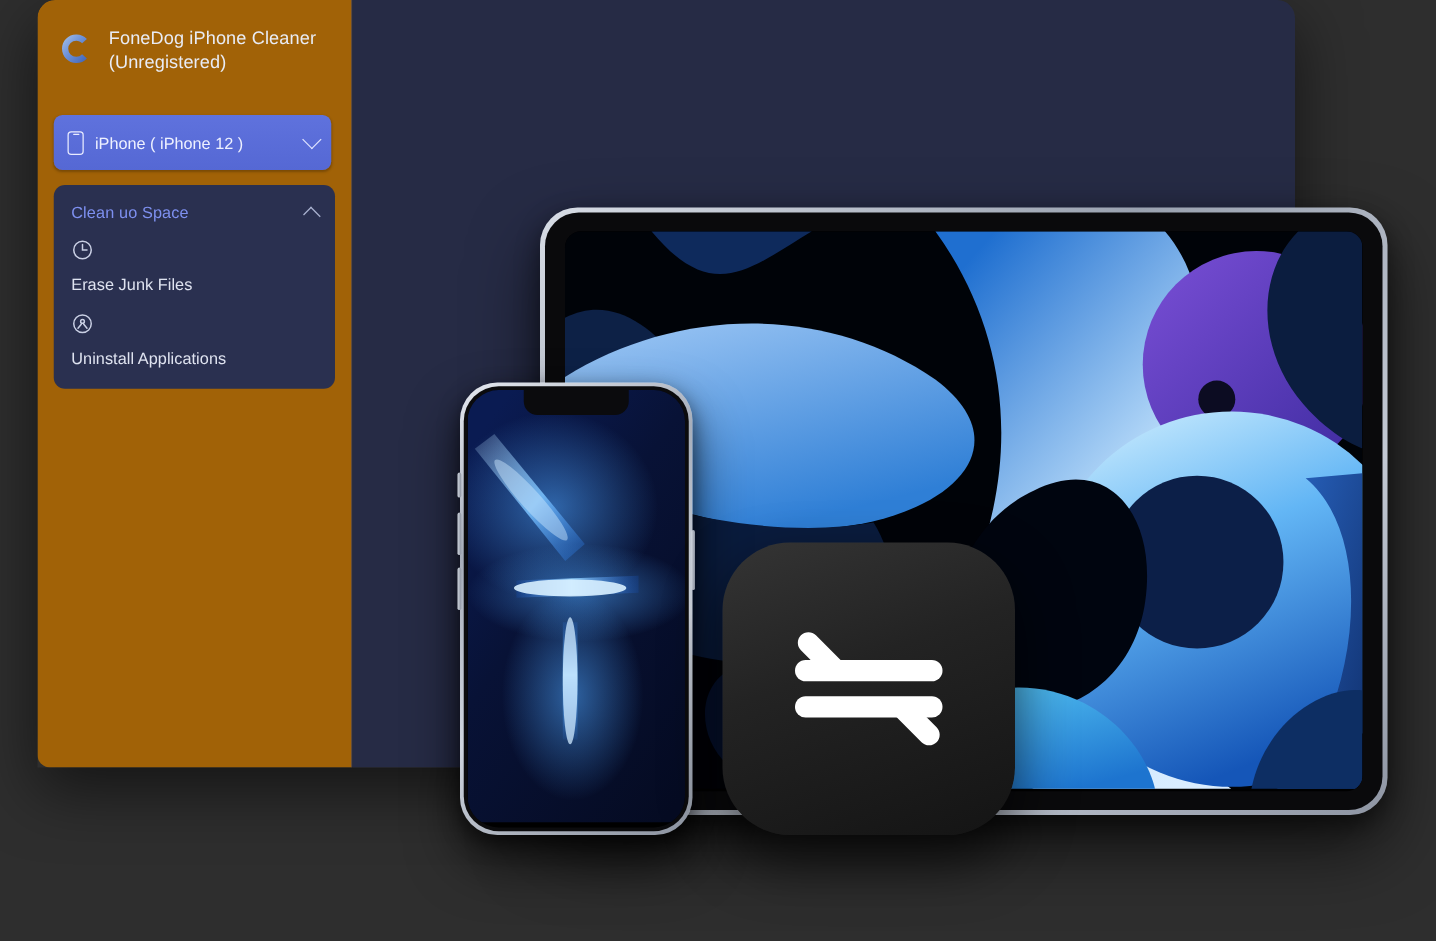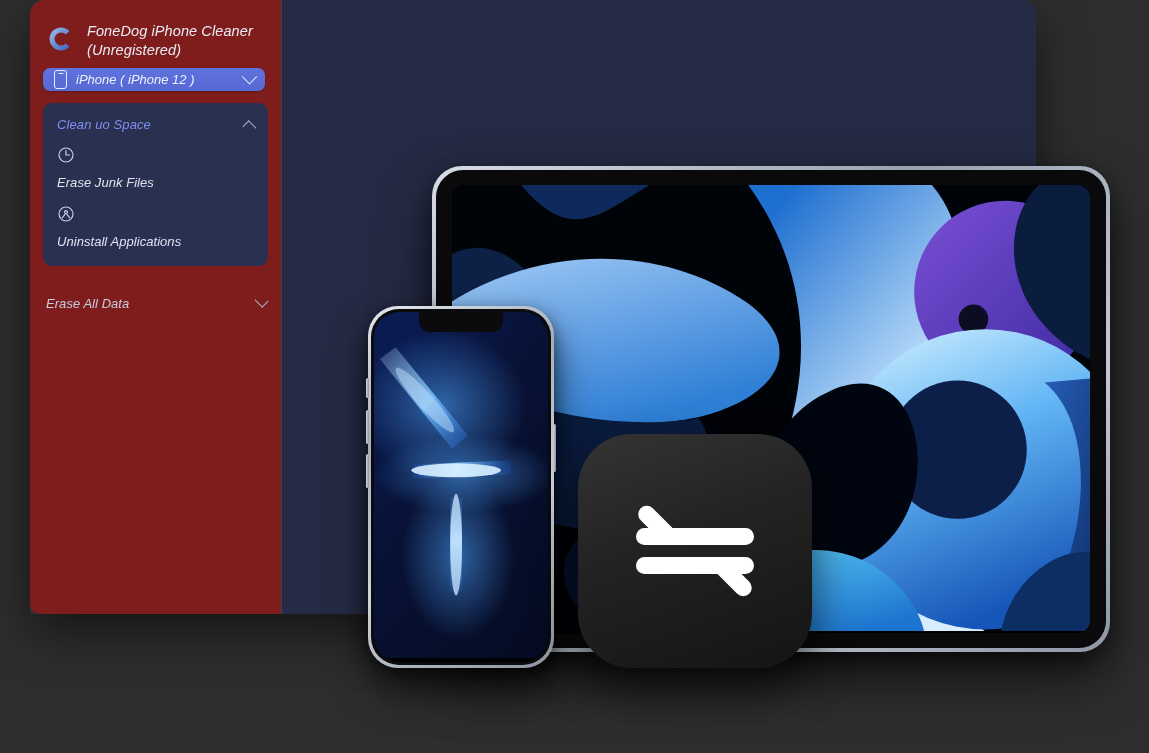--- a/index.html
+++ b/index.html
@@ -24,25 +24,24 @@
     overflow: hidden;
     display: flex;
     box-shadow: 0 18px 50px rgba(0,0,0,0.55);
   }
 
   
   #sidebar {
     position: relative;
     width: 252px;
     flex: 0 0 252px;
-    background: #7f1d1d;
+    background: #a16207;
     border-right: 1px solid #3b4163;
     border-radius: 14px 0 0 10px;
     padding-top: 14px;
-    font-style: italic;
   }
 
   .brand {
     display: flex;
     align-items: flex-start;
     gap: 11px;
     padding: 8px 14px 0 16px;
   }
   .brand-logo {
     width: 30px; height: 30px;
@@ -54,22 +53,22 @@
   .brand-title {
     color: #e9ecf5;
     font-size: 14.5px;
     line-height: 19px;
     letter-spacing: 0.1px;
     max-width: 178px;
   }
 
   
   .device-select {
-    margin: 8px 16px 0 13px;
-    height: 23px;
+    margin: 32px 16px 0 13px;
+    height: 44px;
     border-radius: 7px;
     background: linear-gradient(180deg,#5f72dd 0%, #5568d4 100%);
     display: flex;
     align-items: center;
     padding: 0 10px 0 11px;
     cursor: pointer;
     box-shadow: 0 1px 2px rgba(0,0,0,0.25);
   }
   .device-ico {
     width: 13px; height: 19px;
@@ -326,24 +325,20 @@
               <circle cx="9" cy="7.1" r="1.5"></circle>
               <path d="M5.4 12.6L8 9.4M12.6 12.6L10 9.4" stroke-linecap="round"></path>
             </svg>
           </span>
           <span class="mi-label">Uninstall Applications</span>
         </div>
 
 
       </div>
 
-      <div class="plain-row">
-        <span class="pr-label">Erase All Data</span>
-        <span class="chev"></span>
-      </div>
 
 
     </div>
 
     <div id="main-panel"></div>
   </div>
 
   <div id="devices">
 
     <div class="ipad">

